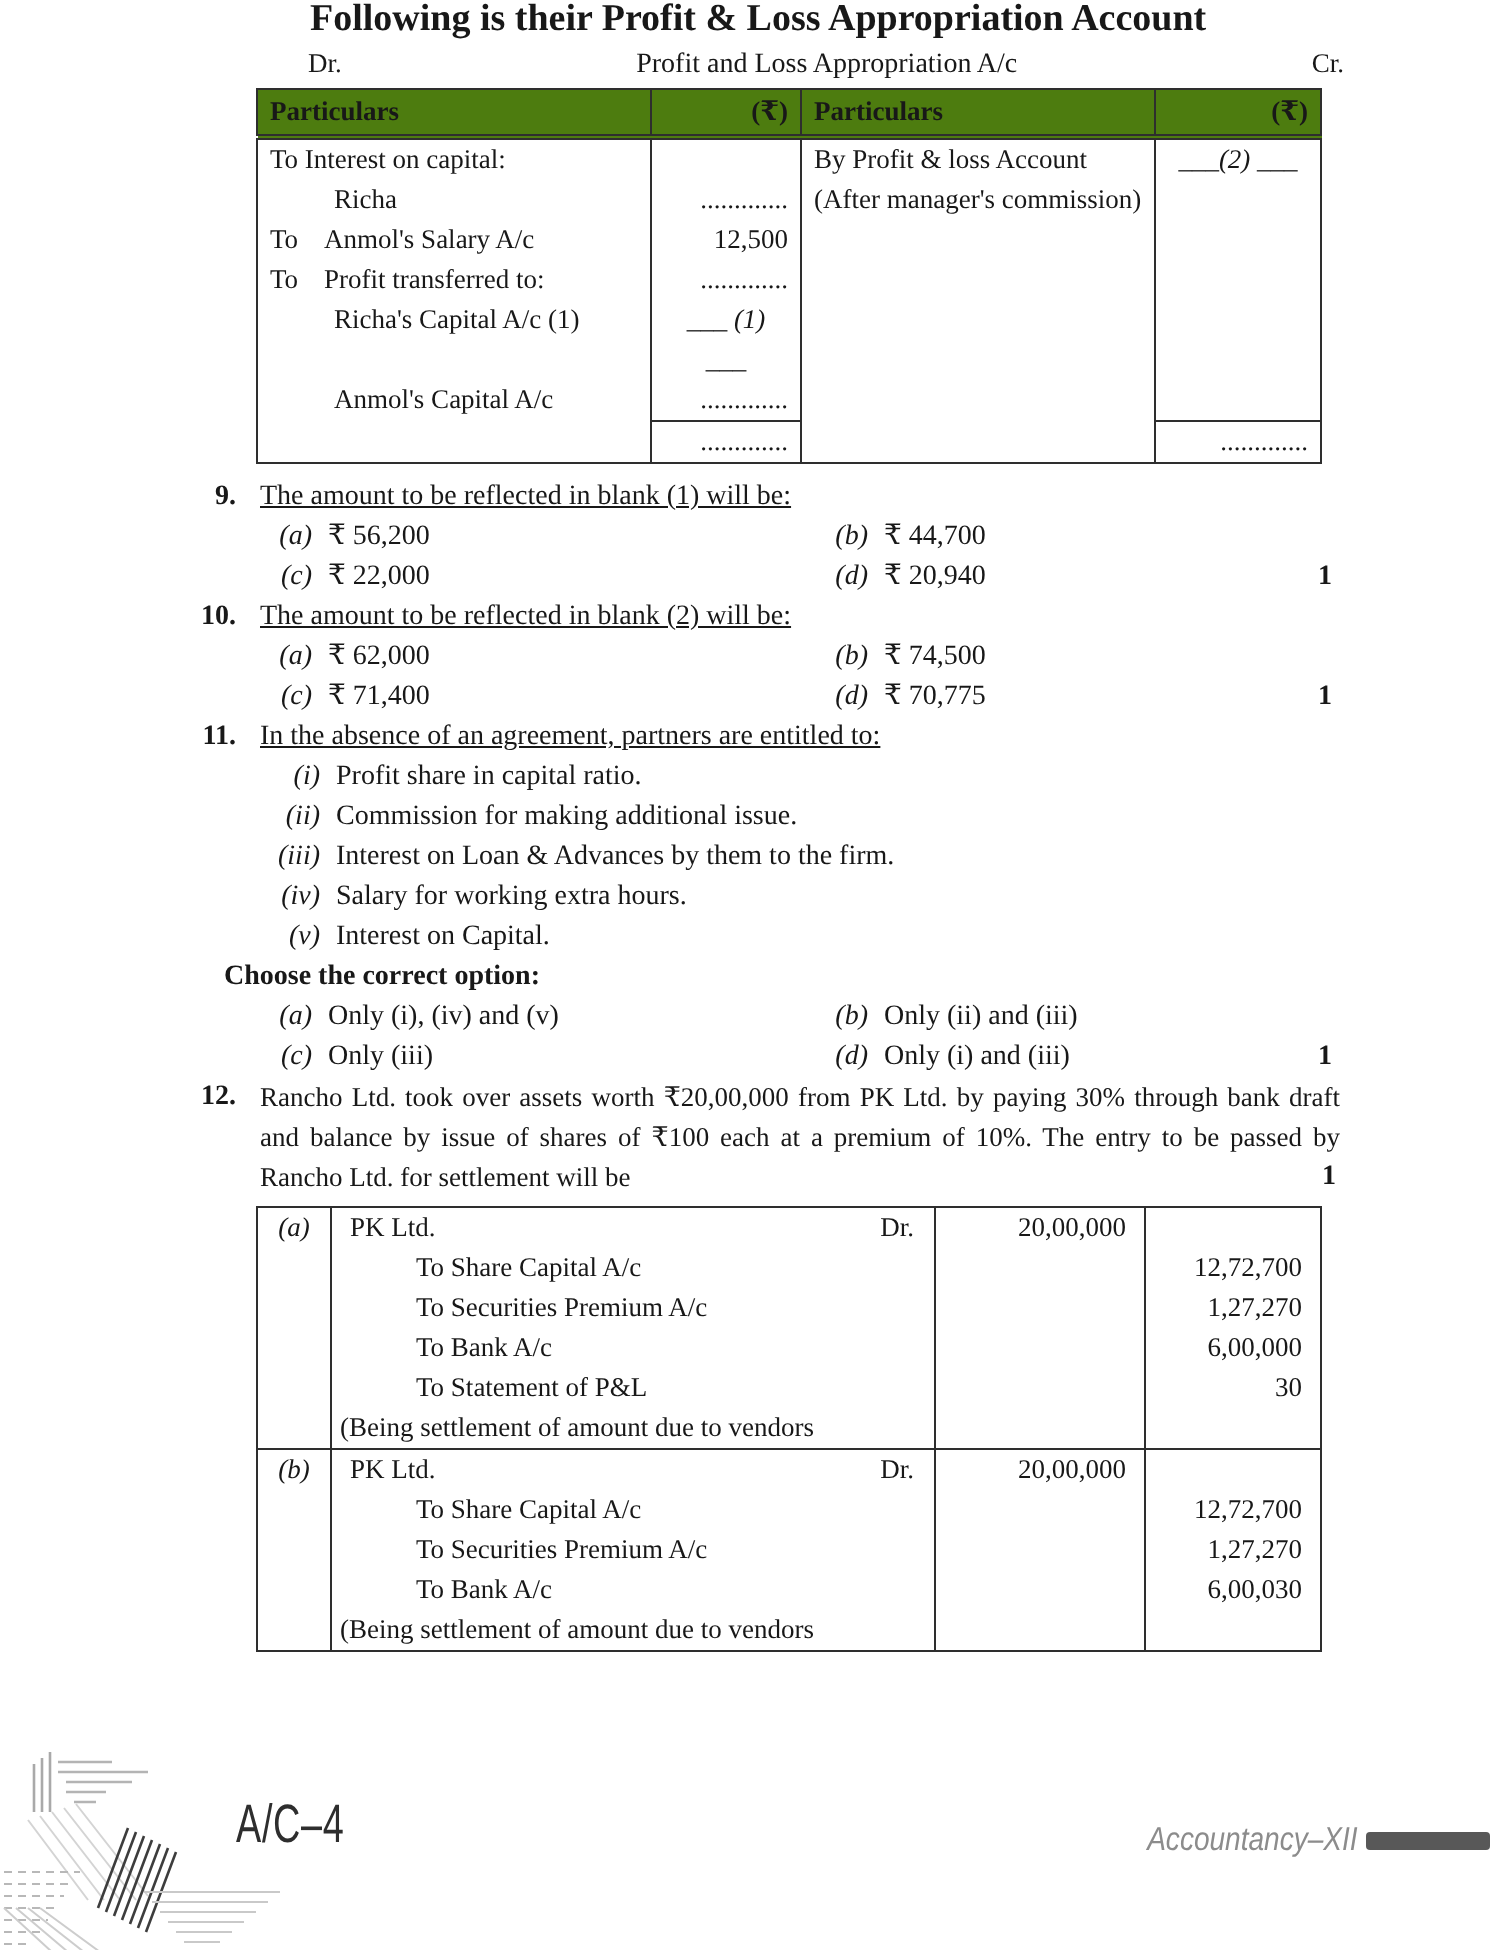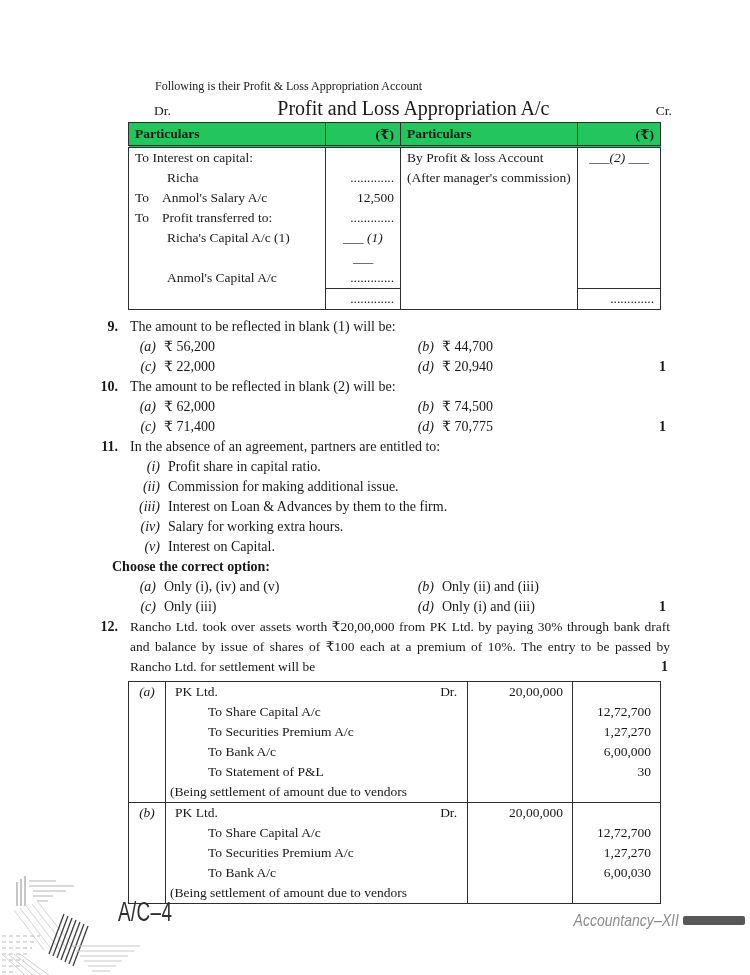--- a/index.html
+++ b/index.html
@@ -2,43 +2,43 @@
 <html><head>
 <meta charset="utf-8">
 <style>
   html,body{margin:0;padding:0;}
   body{
     width:750px;height:975px;position:relative;overflow:hidden;
     background:#ffffff;color:#181818;
     font-family:"Liberation Serif","DejaVu Serif",serif;
   }
   
-  .title{padding-top:76px;margin-left:155px;font-size:12px;font-weight:normal;line-height:20px;}
+  .title{margin-left:155px;font-size:19px;font-weight:bold;line-height:20px;}
   .acctline{margin:3px 0 2px 128px;width:544px;display:flex;align-items:baseline;font-size:13.5px;line-height:18px;}
   .acctline .dr{margin-left:26px;}
-  .acctline .acctname{flex:1;text-align:center;font-size:20px;}
+  .acctline .acctname{flex:1;text-align:center;font-size:14px;}
   
   table.pl{margin-left:128px;width:532px;border-collapse:collapse;table-layout:fixed;
     font-size:13.5px;border:1px solid #2e2e2e;}
-  .pl th{background:#22c55e;text-align:left;font-weight:bold;height:22px;
+  .pl th{background:#4d7c0f;text-align:left;font-weight:bold;height:22px;
     border:1px solid #2e2e2e;border-bottom:3px double #2e2e2e;padding:0 6px;vertical-align:middle;}
   .pl th.amt{text-align:right;}
   .pl td{border-left:1px solid #2e2e2e;border-right:1px solid #2e2e2e;
     height:20px;line-height:20px;padding:0 6px;vertical-align:top;overflow:hidden;margin-left:19px;}
   .pl td.sub{padding-left:38px;}
   .pl .pre{display:inline-block;width:27px;}
   .pl td.acell{text-align:right;}
   .pl td.blank{text-align:center;font-style:italic;}
   .pl tr.totalrow td.tline{border-top:1px solid #2e2e2e;}
   
   .questions{margin:7px 0 0 88px;width:584px;font-size:14px;}
   .q{display:flex;}
   .qnum{width:30px;text-align:right;font-weight:bold;flex:none;line-height:20px;}
   .qbody{margin-left:12px;flex:1;min-width:0;}
-  .qtext{line-height:20px;}
+  .qtext{line-height:20px;text-decoration:underline;}
   .optrow{display:flex;line-height:20px;}
   .opt{display:flex;flex:none;}
   .opt.c1{width:278px;}
   .olab{width:26px;text-align:right;font-style:italic;flex:none;margin-right:8px;}
   .mark{margin-left:auto;font-weight:bold;padding-right:6px;line-height:20px;}
   .item{display:flex;line-height:20px;}
   .ilab{width:30px;text-align:right;font-style:italic;flex:none;margin-right:8px;}
   .choose{font-weight:bold;margin-left:-18px;line-height:20px;}
   .q12text{line-height:20px;text-align:justify;position:relative;font-size:13.5px;padding-right:2px;}
   .q12text .mark12{position:absolute;right:4px;bottom:0;font-weight:bold;font-size:14px;}

